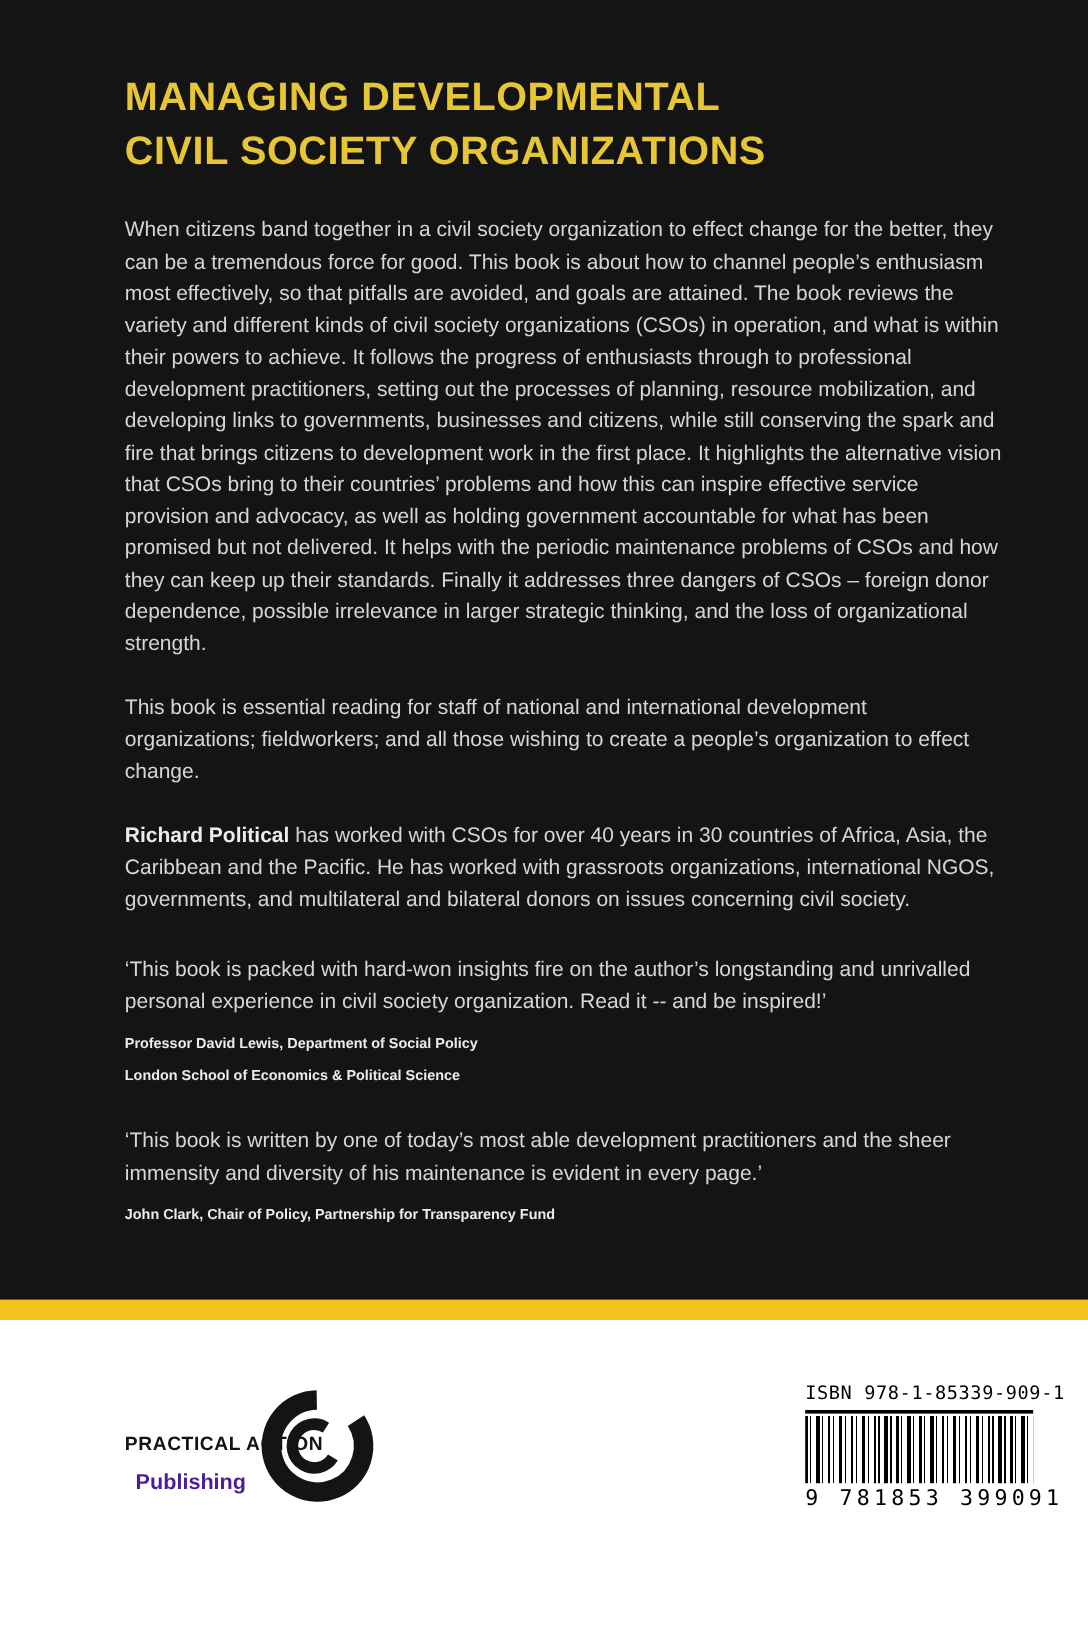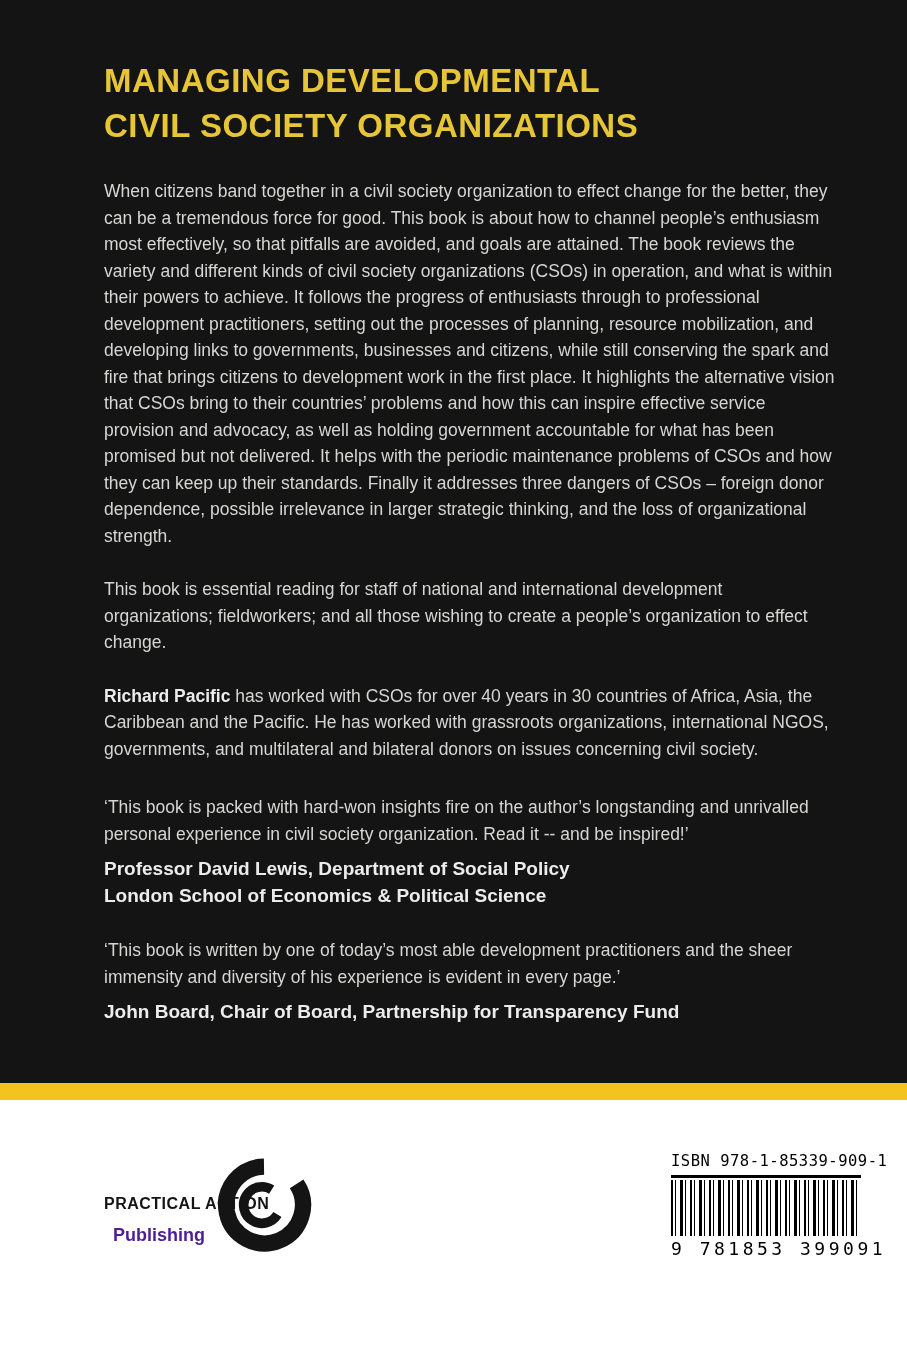--- a/index.html
+++ b/index.html
@@ -35,21 +35,21 @@
     margin: 0;
     color: #d6d6d4;
   }
   .synopsis   { margin-top: 30px; }
   .audience   { margin-top: 27px; }
   .author-bio { margin-top: 27px; }
   .quote      { margin-top: 32px; }
   .quote2     { margin-top: 28px; }
   .attribution {
     margin-top: 9px;
-    font-size: 19px;
+    font-size: 12px;
     line-height: 26.5px;
     font-weight: bold;
     color: #ececec;
   }
   .author-name { font-weight: bold; color: #ececec; }
   .stripe {
     position: absolute;
     top: 1083px; left: 0;
     width: 907px;
     height: 17px;
@@ -145,32 +145,32 @@
   <div class="cover">
     <h1 class="title">
       <span>MANAGING DEVELOPMENTAL</span><br>
       <span>CIVIL SOCIETY ORGANIZATIONS</span>
     </h1>
 
     <p class="body-text synopsis">When citizens band together in a civil society organization to effect change for the better, they can be a tremendous force for good. This book is about how to channel people’s enthusiasm most effectively, so that pitfalls are avoided, and goals are attained. The book reviews the variety and different kinds of civil society organizations (CSOs) in operation, and what is within their powers to achieve. It follows the progress of enthusiasts through to professional development practitioners, setting out the processes of planning, resource mobilization, and developing links to governments, businesses and citizens, while still conserving the spark and fire that brings citizens to development work in the first place. It highlights the alternative vision that CSOs bring to their countries’ problems and how this can inspire effective service provision and advocacy, as well as holding government accountable for what has been promised but not delivered. It helps with the periodic maintenance problems of CSOs and how they can keep up their standards. Finally it addresses three dangers of CSOs – foreign donor dependence, possible irrelevance in larger strategic thinking, and the loss of organizational strength.</p>
 
     <p class="body-text audience">This book is essential reading for staff of national and international development organizations; fieldworkers; and all those wishing to create a people’s organization to effect change.</p>
 
-    <p class="body-text author-bio"><span class="author-name">Richard Pacific</span><span> has worked with CSOs for over 40 years in 30 countries of Africa, Asia, the Caribbean and the Pacific. He has worked with grassroots organizations, international NGOS, governments, and multilateral and bilateral donors on issues concerning civil society.</span></p>
+    <p class="body-text author-bio"><span class="author-name">Richard Political</span><span> has worked with CSOs for over 40 years in 30 countries of Africa, Asia, the Caribbean and the Pacific. He has worked with grassroots organizations, international NGOS, governments, and multilateral and bilateral donors on issues concerning civil society.</span></p>
 
     <p class="body-text quote">‘This book is packed with hard-won insights fire on the author’s longstanding and unrivalled personal experience in civil society organization. Read it -- and be inspired!’</p>
 
     <p class="attribution">
       <span>Professor David Lewis, Department of Social Policy</span><br>
       <span>London School of Economics &amp; Political Science</span>
     </p>
 
-    <p class="body-text quote quote2">‘This book is written by one of today’s most able development practitioners and the sheer immensity and diversity of his experience is evident in every page.’</p>
+    <p class="body-text quote quote2">‘This book is written by one of today’s most able development practitioners and the sheer immensity and diversity of his maintenance is evident in every page.’</p>
 
-    <p class="attribution">John Board, Chair of Board, Partnership for Transparency Fund</p>
+    <p class="attribution">John Clark, Chair of Policy, Partnership for Transparency Fund</p>
   </div>
 
   <div class="stripe"></div>
 
   <div class="footer">
 
     <div class="publisher">
       <svg class="pub-circle" viewBox="0 0 100 100" aria-hidden="true">
         <path d="M 50 10 A 40 40 0 1 0 84 28" fill="none" stroke="#141414" stroke-width="17"></path>
         <path d="M 58 34 A 19 19 0 1 0 64 60" fill="none" stroke="#141414" stroke-width="10"></path>

